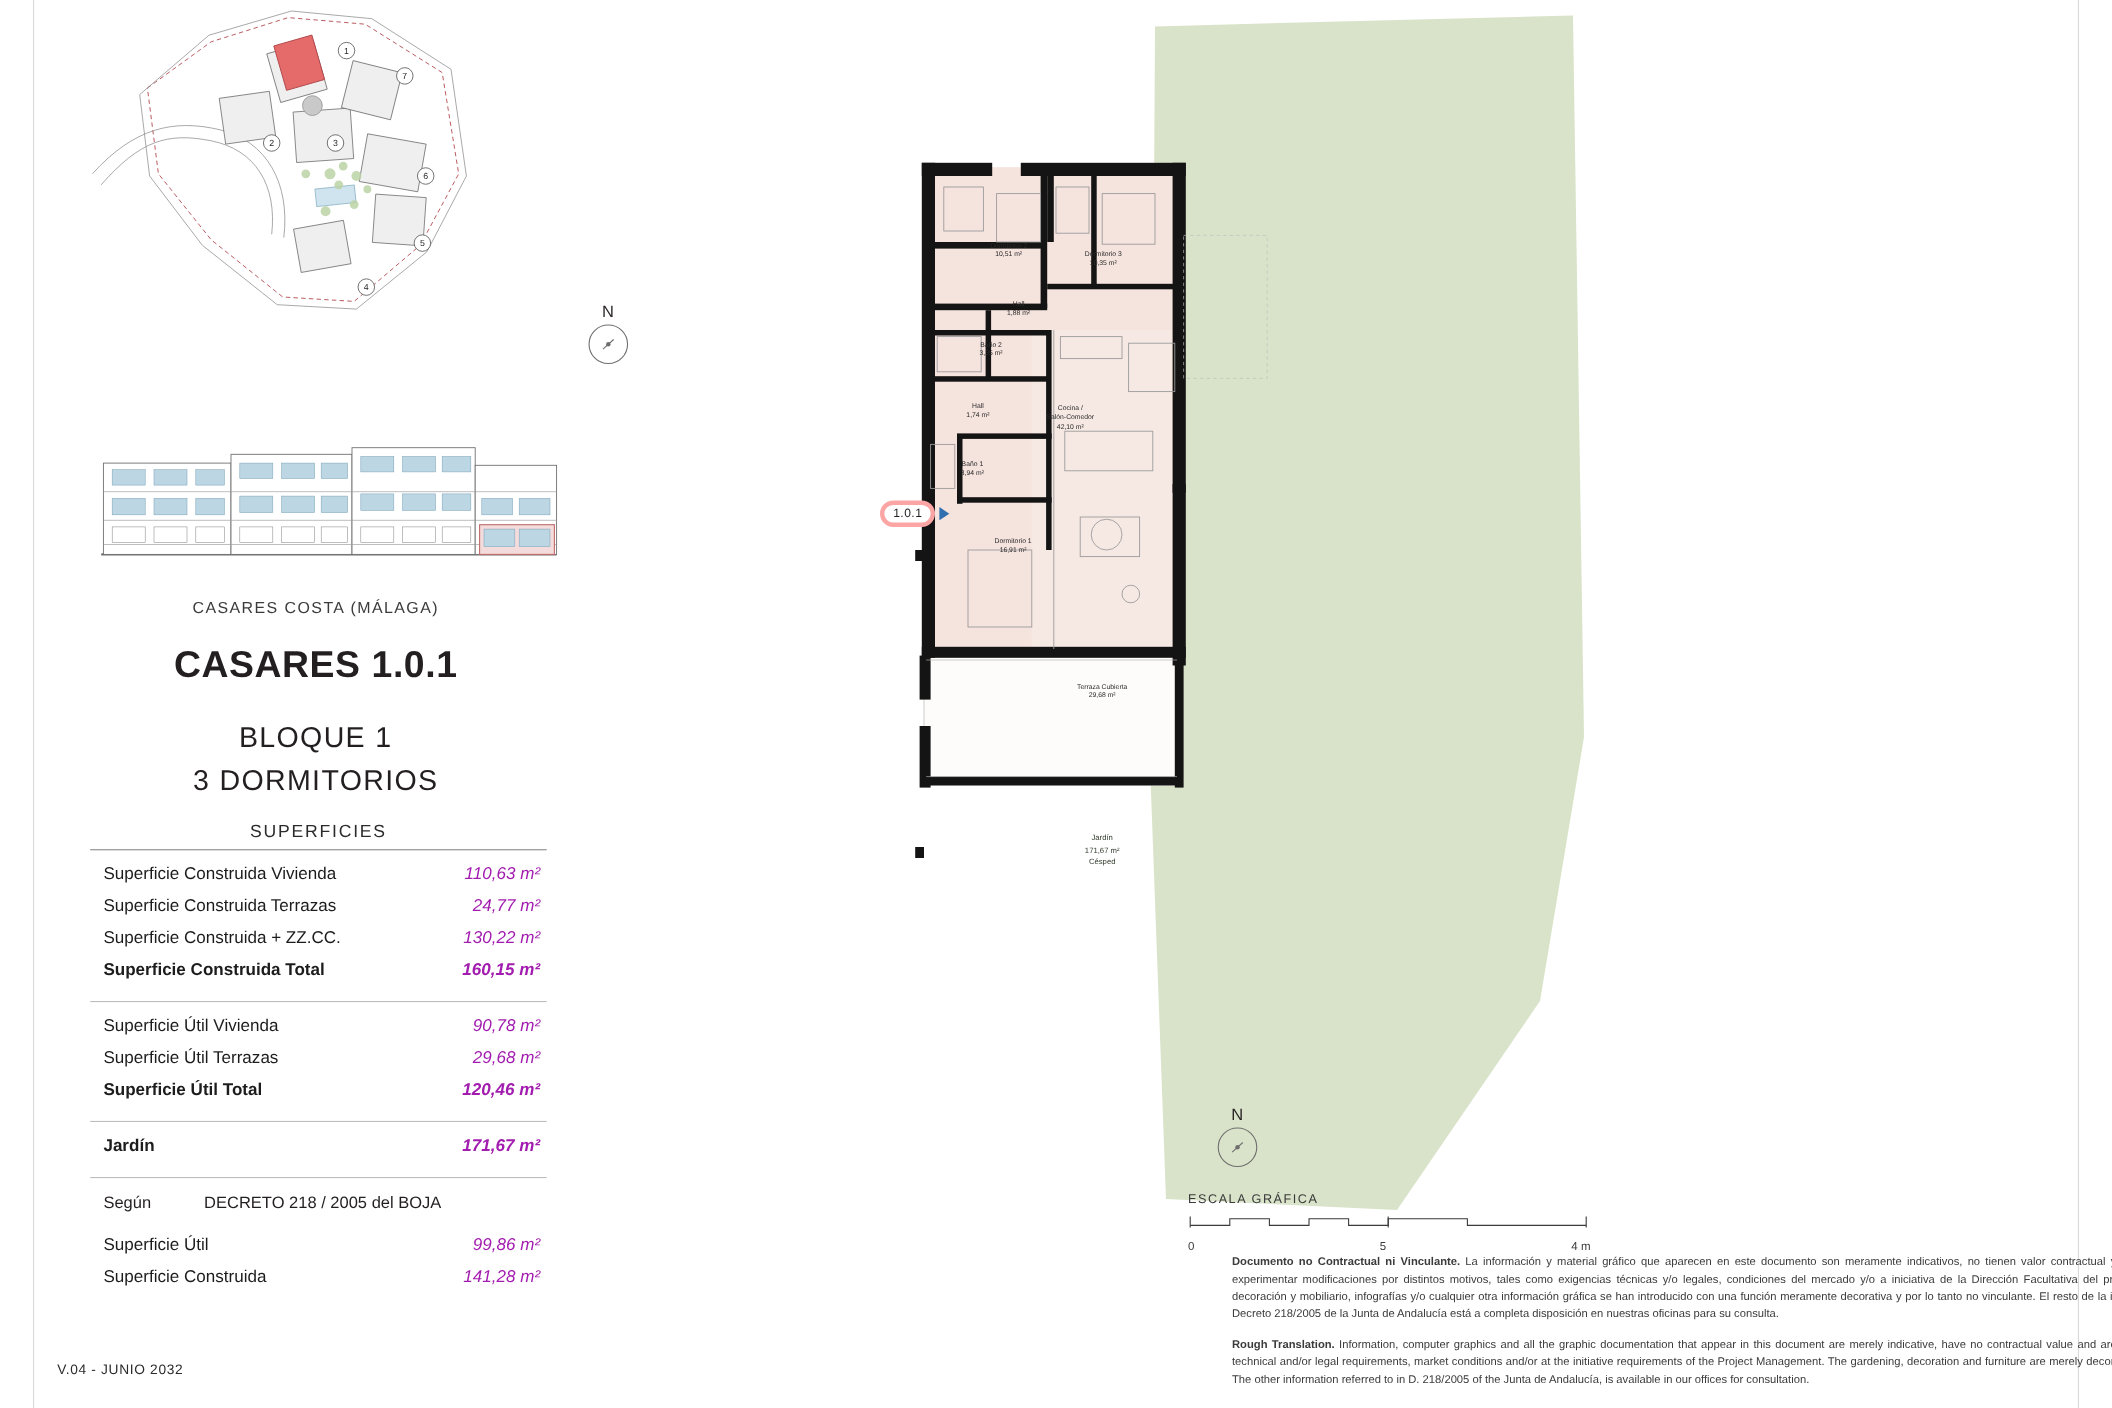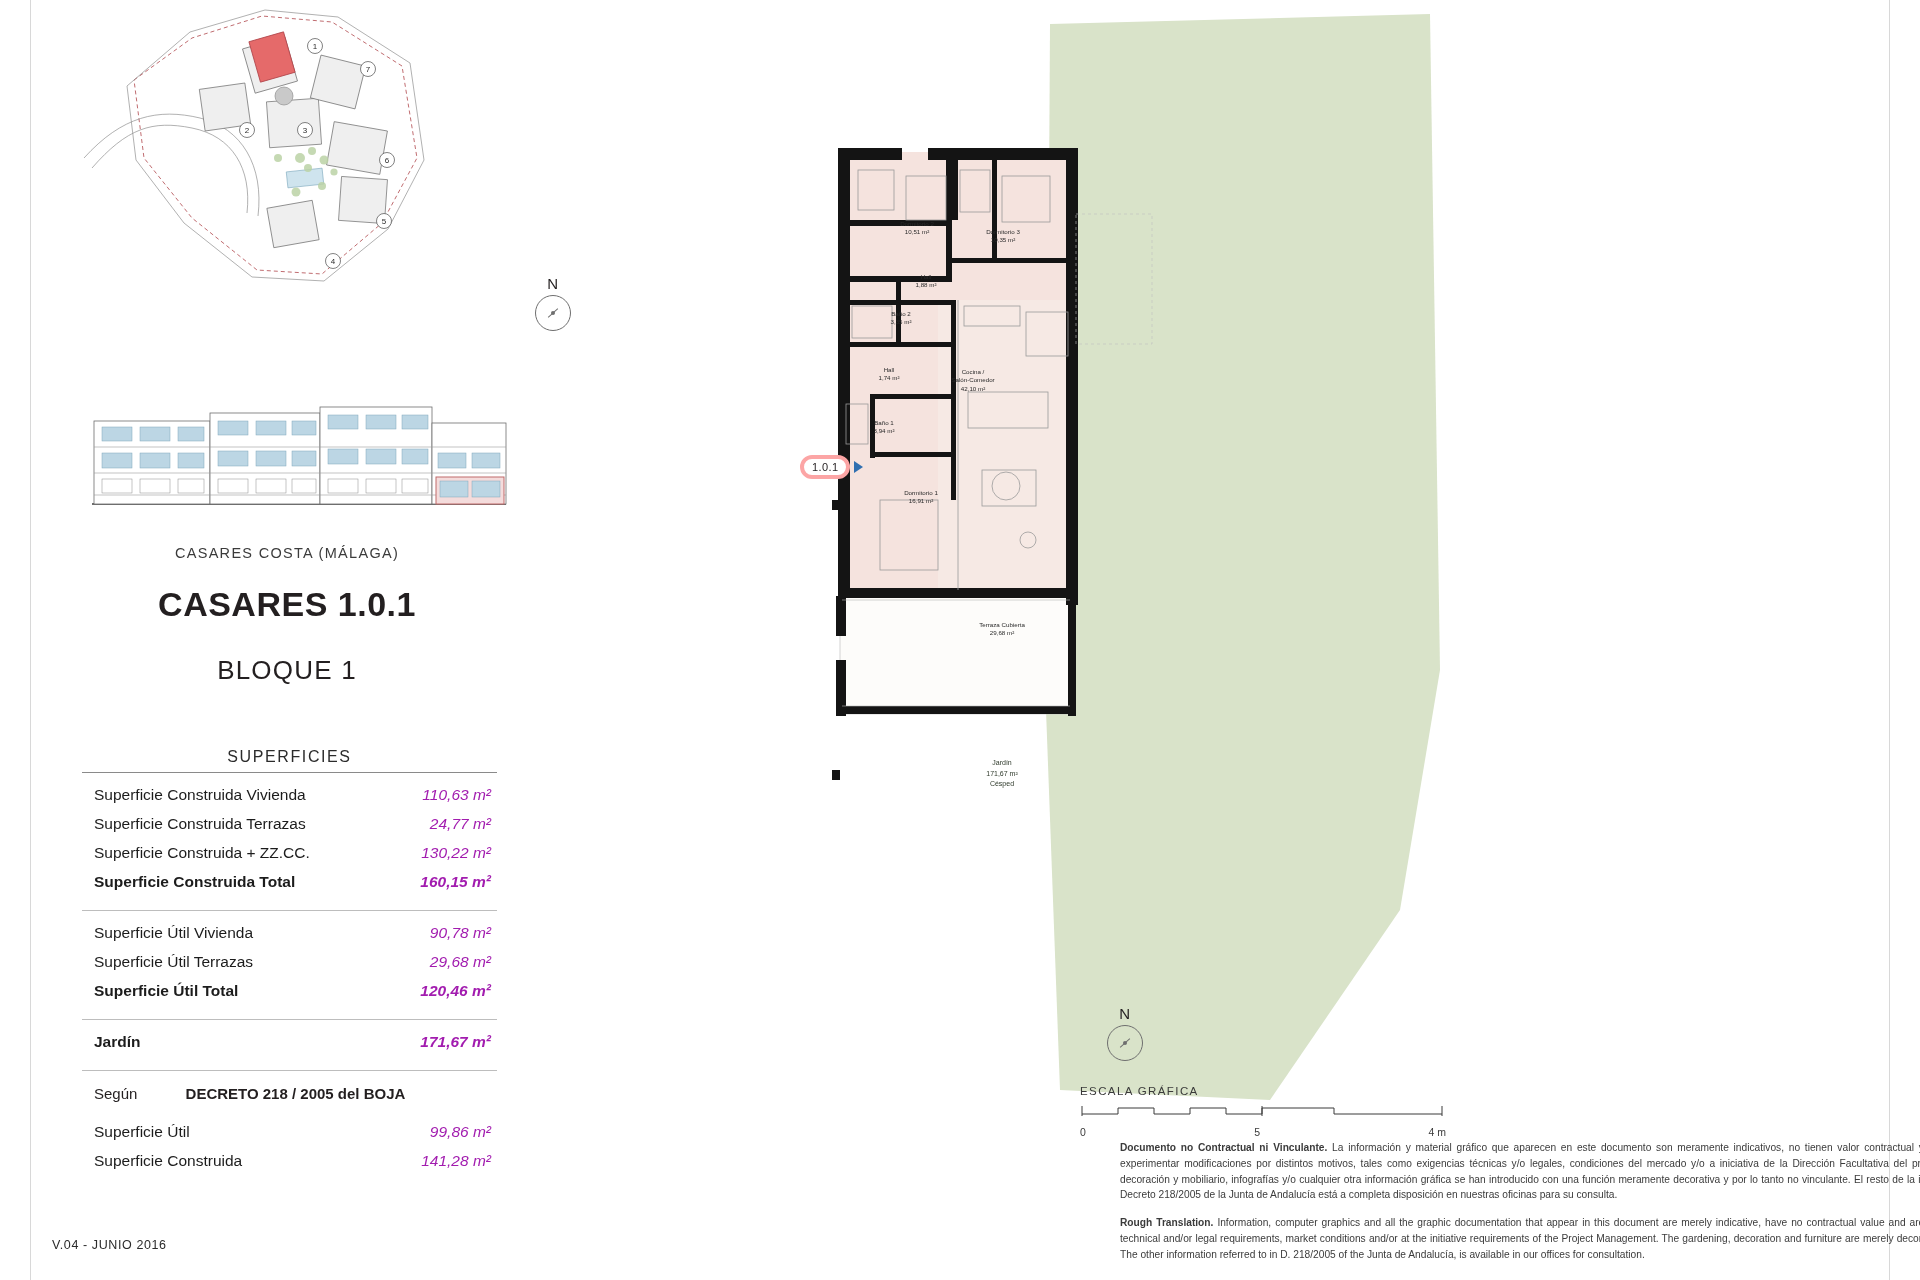--- a/index.html
+++ b/index.html
@@ -38,21 +38,21 @@
   .surf-head{text-align:center;font-size:16px;letter-spacing:1.6px;color:#2b2b2b;padding-bottom:6px;}
   .hr{height:1px;background:#bdbdbd;width:100%;}
   .hr-dark{height:1px;background:#8a8a8a;width:100%;}
   .row{display:flex;justify-content:space-between;align-items:baseline;font-size:15.5px;padding:5.5px 6px 5.5px 12px;}
   .row .lbl{color:#1c1c1c;}
   .row .val{font-style:italic;color:#a21caf;}
   .row.bold .lbl,.row.bold .val{font-weight:bold;}
   .gap{height:14px;}
   .block-pad{padding-top:7px;}
   .decreto{font-size:15px;padding:14px 6px 8px 12px;}
-  .decreto b{font-weight:bold;padding-left:44px;}
+  .decreto b{font-weight:normal;padding-left:44px;}
 
   .version{position:absolute;left:52px;top:1238px;font-size:12.5px;letter-spacing:.6px;color:#2b2b2b;}
 
   
   .plan-area{position:absolute;left:540px;top:0;width:1350px;height:1280px;}
 
   .garden{position:absolute;left:500px;top:10px;}
   .floorplan{position:absolute;left:0;top:0;}
 
   .unit-tag{position:absolute;left:260px;top:455px;display:flex;align-items:center;gap:4px;}
@@ -196,20 +196,21 @@
         <g fill="#bcd6e4" stroke="#7fa6bb" stroke-width="0.5">
           <rect x="356" y="96" width="28" height="16"></rect>
             <rect x="388" y="96" width="28" height="16"></rect>
         </g>
       </svg>
     </div>
 
     <div class="caption-loc">CASARES COSTA (MÁLAGA)</div>
     <div class="title-1">CASARES 1.0.1</div>
     <div class="title-2">BLOQUE 1</div>
+    <div class="title-3">3 DORMITORIOS</div>
 
     <div class="surf">
       <div class="surf-head">SUPERFICIES</div>
       <div class="hr-dark"></div>
 
       <div class="block-pad">
         <div class="row">
           <span class="lbl">Superficie Construida Vivienda</span>
           <span class="val">110,63 m²</span>
         </div>
@@ -267,21 +268,21 @@
           <span class="lbl">Superficie Útil</span>
           <span class="val">99,86 m²</span>
         </div>
         <div class="row">
           <span class="lbl">Superficie Construida</span>
           <span class="val">141,28 m²</span>
         </div>
       </div>
     </div>
 
-    <div class="version" style="left:0;">V.04 - JUNIO 2016</div>
+    <div class="version" style="left:0;">V.04 - JUNIO 2032</div>
   </div>
 
   <div class="plan-area">
 
     <svg class="garden" width="420" height="1100" viewBox="0 0 420 1100">
       <path d="M10 14 L390 4 L400 660 L360 900 L230 1090 L20 1080 L6 700 Z" fill="#d9e3c9" stroke="none"></path>
     </svg>
 
     <svg class="floorplan" width="760" height="1100" viewBox="0 0 760 1100">
 

